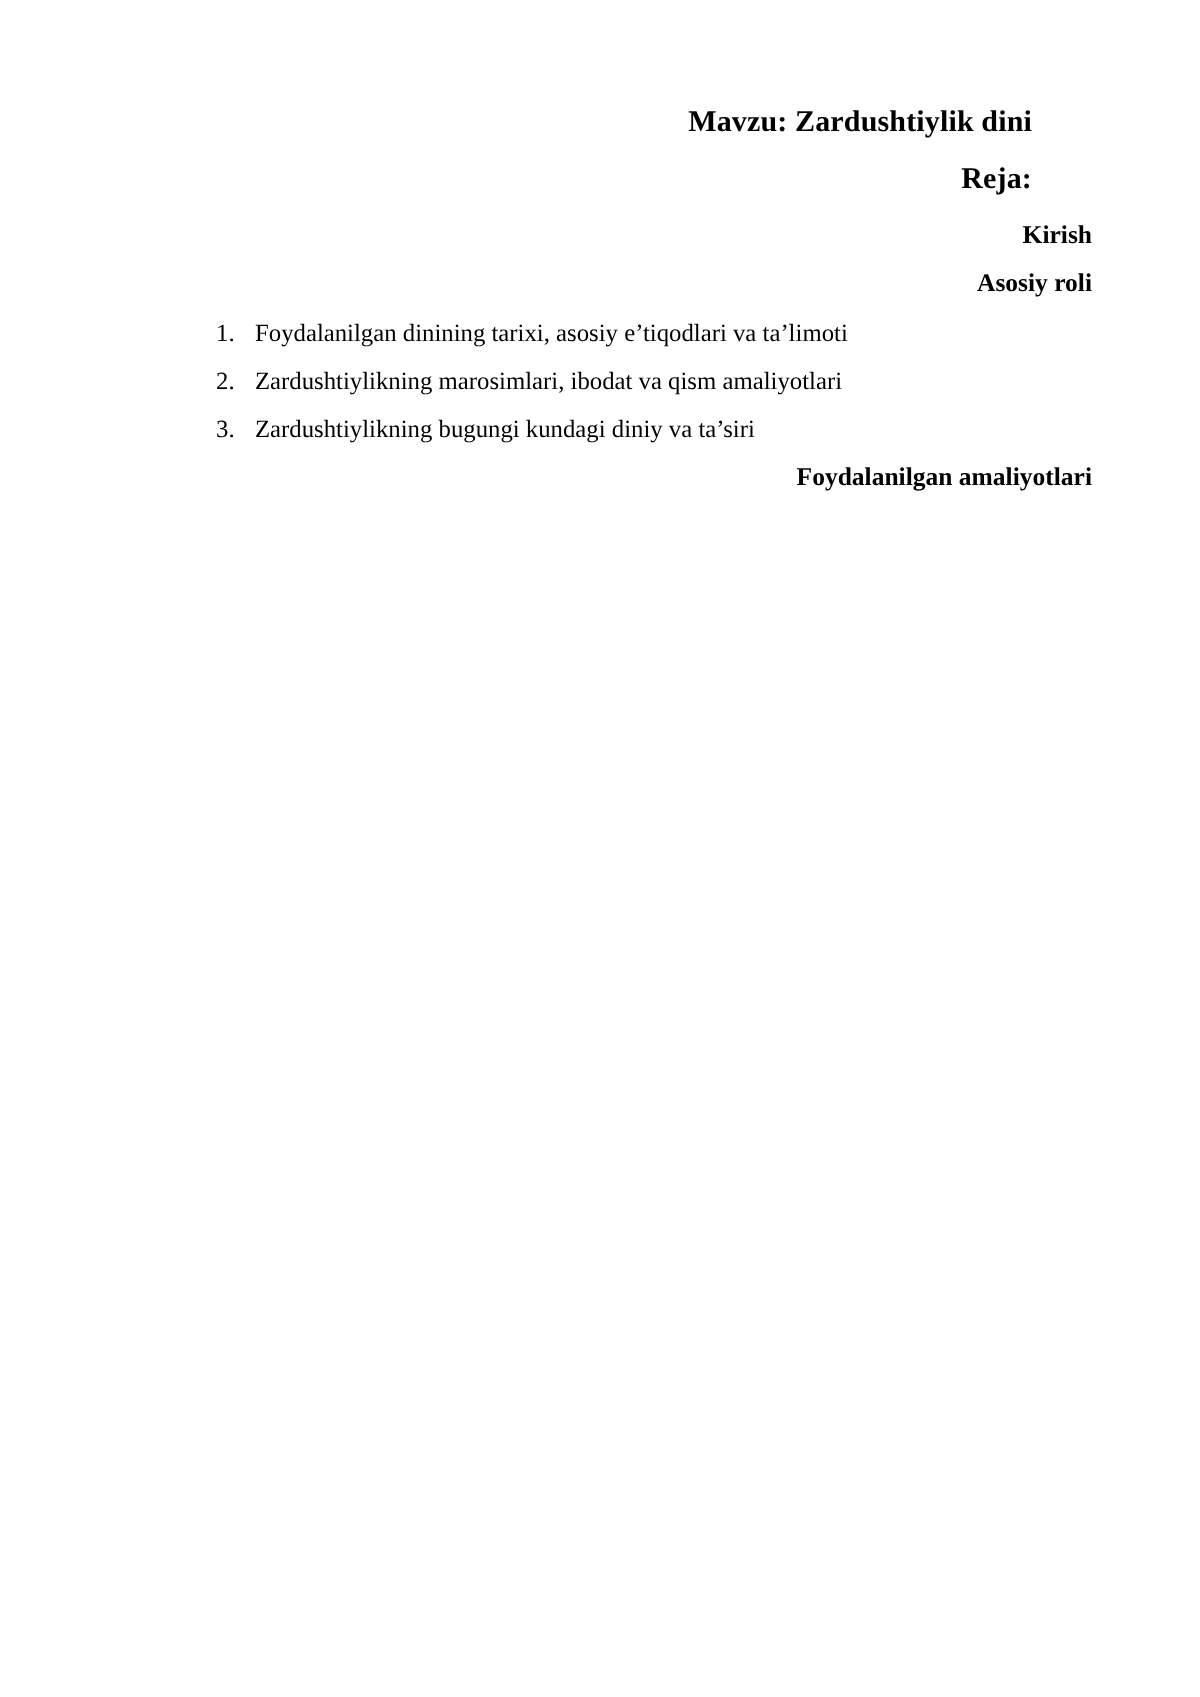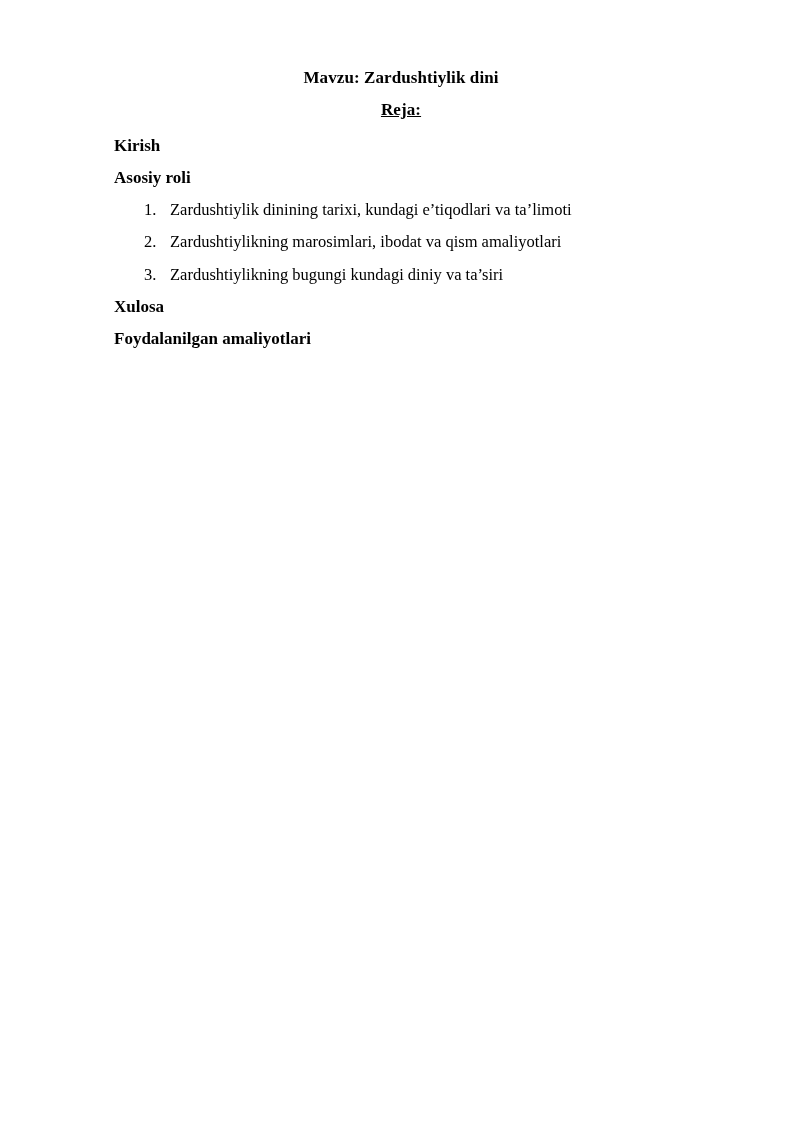--- a/index.html
+++ b/index.html
@@ -18,40 +18,39 @@
   .page {
     width: 800px;
     height: 1131px;
     background: #ffffff;
     box-sizing: border-box;
     padding: 62px 72px 60px 114px;
     position: relative;
   }
   .doc-title,
   .doc-subtitle {
-    text-align: center;
+    text-align: right;
     font-weight: bold;
-    font-size: 17px;
+    font-size: 20px;
     line-height: 1.9;
     margin: 0;
     letter-spacing: 0.1px;
   }
   .doc-title {
     padding-right: 40px;
   }
   .doc-subtitle {
     padding-right: 40px;
-    text-decoration: underline;
   }
   .section-heading {
     font-weight: bold;
     font-size: 17px;
     line-height: 1.9;
     margin: 0;
-    text-align: left;
+    text-align: right;
   }
   .plan-list {
     list-style: none;
     margin: 0;
     padding: 0;
   }
   .plan-item {
     display: flex;
     align-items: baseline;
     font-size: 16.5px;
@@ -82,29 +81,28 @@
 
   <div class="spacer-small"></div>
 
   <p class="section-heading">Kirish</p>
 
   <p class="section-heading">Asosiy roli</p>
 
   <ol class="plan-list">
     <li class="plan-item">
       <span class="plan-num">1.</span>
-      <span class="plan-text">Zardushtiylik dinining tarixi, kundagi e’tiqodlari va ta’limoti</span>
+      <span class="plan-text">Foydalanilgan dinining tarixi, asosiy e’tiqodlari va ta’limoti</span>
     </li>
     <li class="plan-item">
       <span class="plan-num">2.</span>
       <span class="plan-text">Zardushtiylikning marosimlari, ibodat va qism amaliyotlari</span>
     </li>
     <li class="plan-item">
       <span class="plan-num">3.</span>
       <span class="plan-text">Zardushtiylikning bugungi kundagi diniy va ta’siri</span>
     </li>
   </ol>
 
-  <p class="section-heading">Xulosa</p>
 
   <p class="section-heading">Foydalanilgan amaliyotlari</p>
 
 </div>
 
 </body></html>

